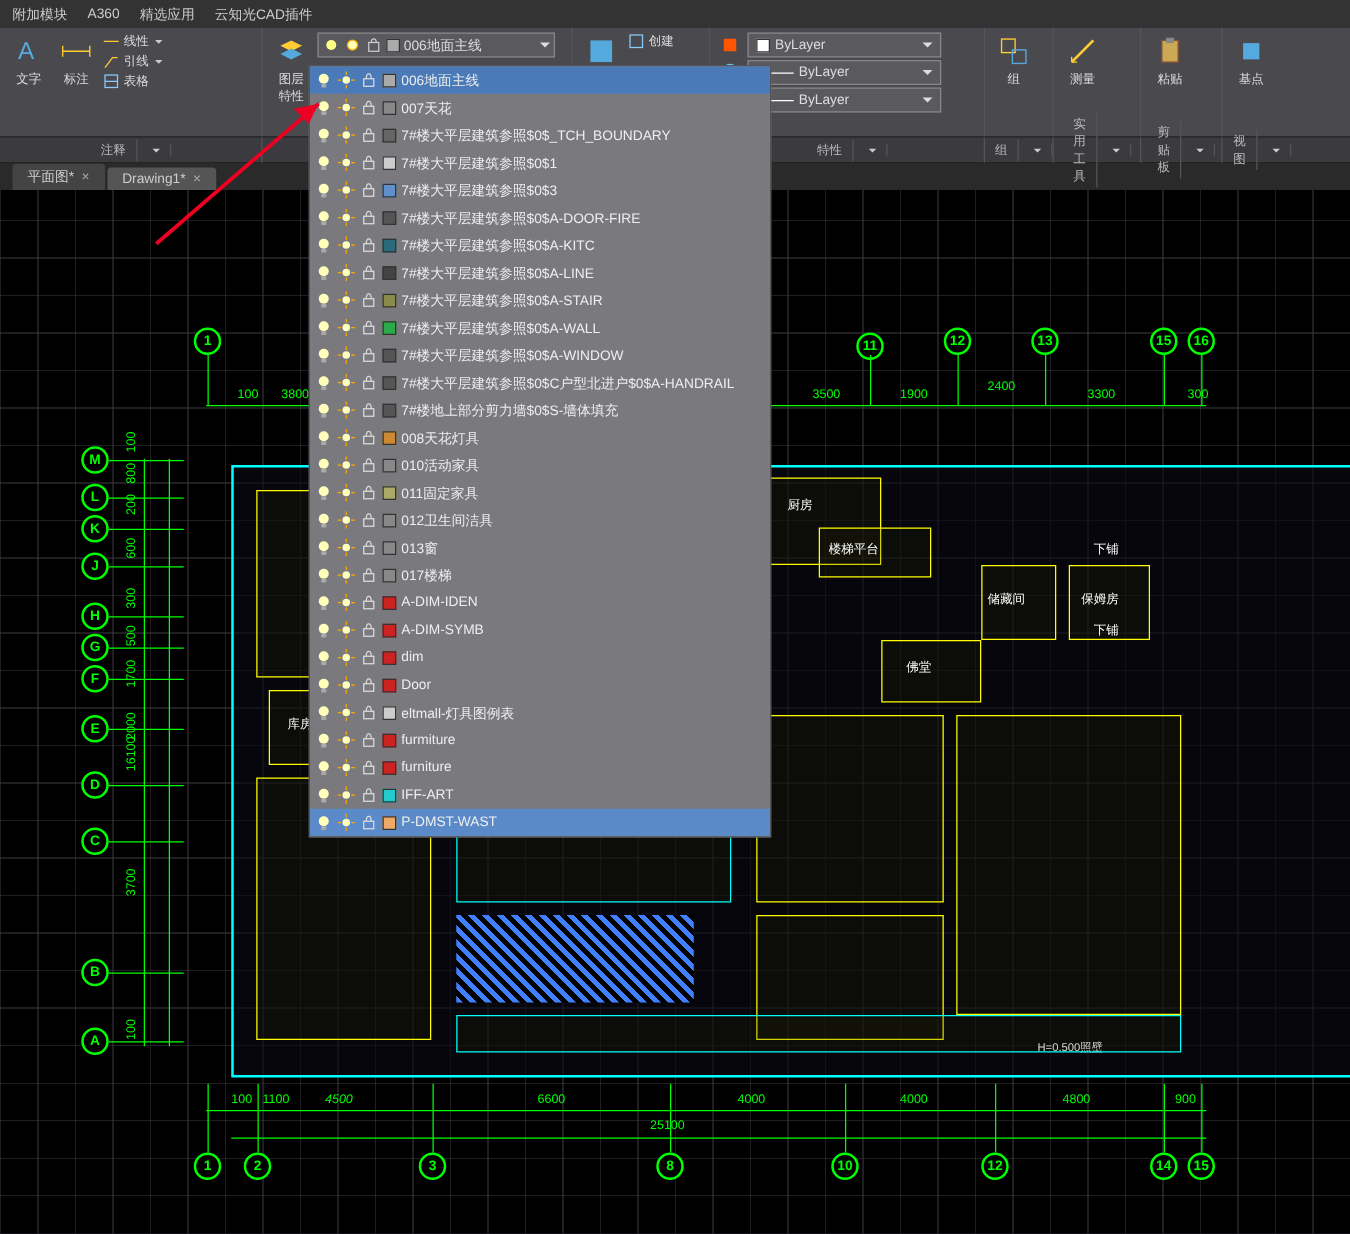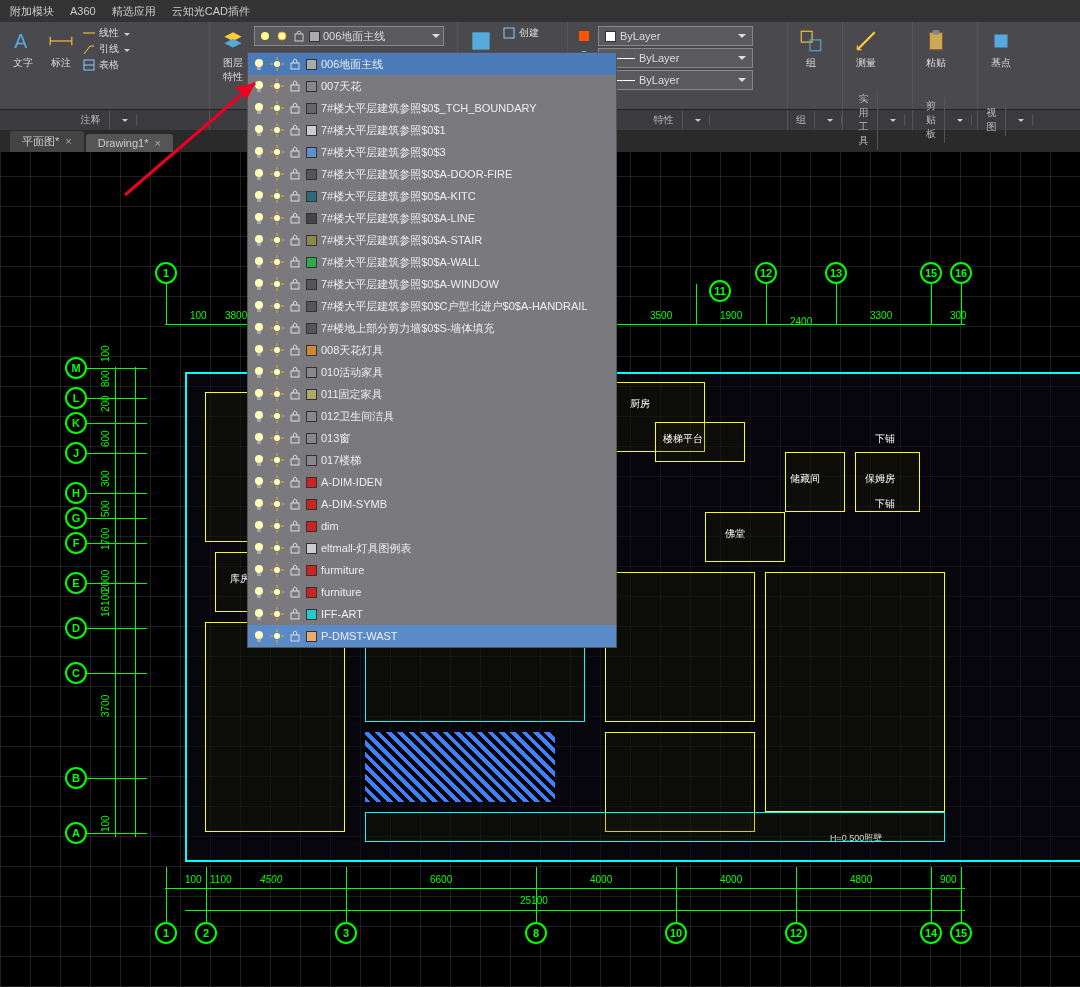--- a/index.html
+++ b/index.html
@@ -325,35 +325,35 @@
     <div class="room cyan" style="left:180px;top:250px;width:220px;height:100px"></div>
     <div class="room" style="left:420px;top:200px;width:150px;height:150px"></div>
     <div class="room" style="left:580px;top:200px;width:180px;height:240px"></div>
     <div class="room" style="left:420px;top:360px;width:150px;height:100px"></div>
     <div class="room cyan" style="left:180px;top:440px;width:580px;height:30px"></div>
   </div>
 
   <div id="top-grid">
       <div class="bubble" style="left: 155px; top: 110px;">1</div>
       <div class="dim-line v" style="left: 166px; top: 132px; height: 40px;"></div>
-      <div class="bubble" style="left: 685px; top: 128px; margin-left: 24px;">11</div>
+      <div class="bubble" style="left: 685px; top: 114px;">11</div>
       <div class="dim-line v" style="left: 696px; top: 132px; height: 40px;"></div>
       <div class="bubble" style="left: 755px; top: 110px;">12</div>
       <div class="dim-line v" style="left: 766px; top: 132px; height: 40px;"></div>
       <div class="bubble" style="left: 825px; top: 110px;">13</div>
       <div class="dim-line v" style="left: 836px; top: 132px; height: 40px;"></div>
       <div class="bubble" style="left: 920px; top: 110px;">15</div>
       <div class="dim-line v" style="left: 931px; top: 132px; height: 40px;"></div>
       <div class="bubble" style="left: 950px; top: 110px;">16</div>
       <div class="dim-line v" style="left: 961px; top: 132px; height: 40px;"></div>
       <div class="dim-text" style="left: 190px; top: 158px;">100</div>
       <div class="dim-text" style="left: 225px; top: 158px;">3800</div>
       <div class="dim-text" style="left: 650px; top: 158px; text-align: right;">3500</div>
       <div class="dim-text" style="left: 720px; top: 158px;">1900</div>
-      <div class="dim-text" style="left: 790px; top: 164px; text-align: right;">2400</div>
+      <div class="dim-text" style="left: 790px; top: 152px; text-align: right;">2400</div>
       <div class="dim-text" style="left: 870px; top: 158px;">3300</div>
       <div class="dim-text" style="left: 950px; top: 158px;">300</div>
       <div class="dim-line" style="left: 165px; top: 172px; width: 800px;"></div>
     </div>
 
   <div id="bottom-grid">
       <div class="bubble" style="left: 155px; top: 770px;">1</div>
       <div class="dim-line v" style="left: 166px; top: 715px; height: 55px;"></div>
       <div class="bubble" style="left: 195px; top: 770px;">2</div>
       <div class="dim-line v" style="left: 206px; top: 715px; height: 55px;"></div>
@@ -898,20 +898,41 @@
           <line x1="7" y1="0" x2="7" y2="3"></line>
           <line x1="7" y1="11" x2="7" y2="14"></line>
           <line x1="0" y1="7" x2="3" y2="7"></line>
           <line x1="11" y1="7" x2="14" y2="7"></line>
         </g>
       </svg>
     <svg class="li-icon" viewBox="0 0 14 14">
         <rect x="3" y="6" width="8" height="6" fill="none" stroke="#ddd"></rect>
         <path d="M5 6 Q5 2 7 2 Q9 2 9 6" fill="none" stroke="#ddd"></path>
       </svg>
+    <span class="li-swatch" style="background:#cc2222"></span>
+    <span class="li-name">Door</span>
+    </div>
+    <div class="layer-item">
+    <svg class="li-icon" viewBox="0 0 14 14">
+        <circle cx="7" cy="6" r="4" fill="#ffb"></circle>
+        <rect x="5" y="10" width="4" height="3" fill="#aaa"></rect>
+      </svg>
+    <svg class="li-icon" viewBox="0 0 14 14">
+        <circle cx="7" cy="7" r="3" fill="#ffb"></circle>
+        <g stroke="#fa0">
+          <line x1="7" y1="0" x2="7" y2="3"></line>
+          <line x1="7" y1="11" x2="7" y2="14"></line>
+          <line x1="0" y1="7" x2="3" y2="7"></line>
+          <line x1="11" y1="7" x2="14" y2="7"></line>
+        </g>
+      </svg>
+    <svg class="li-icon" viewBox="0 0 14 14">
+        <rect x="3" y="6" width="8" height="6" fill="none" stroke="#ddd"></rect>
+        <path d="M5 6 Q5 2 7 2 Q9 2 9 6" fill="none" stroke="#ddd"></path>
+      </svg>
     <span class="li-swatch" style="background:#cccccc"></span>
     <span class="li-name">eltmall-灯具图例表</span>
     </div>
     <div class="layer-item">
     <svg class="li-icon" viewBox="0 0 14 14">
         <circle cx="7" cy="6" r="4" fill="#ffb"></circle>
         <rect x="5" y="10" width="4" height="3" fill="#aaa"></rect>
       </svg>
     <svg class="li-icon" viewBox="0 0 14 14">
         <circle cx="7" cy="7" r="3" fill="#ffb"></circle>

